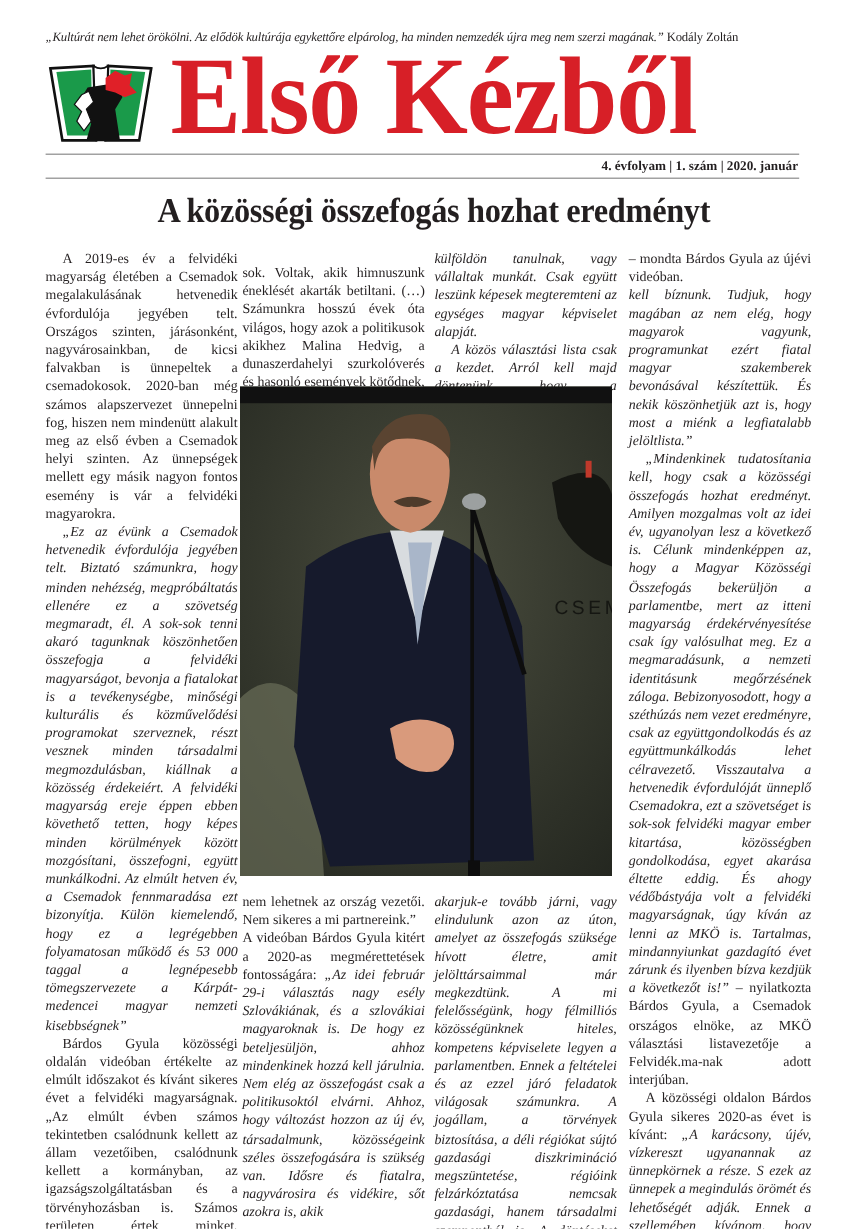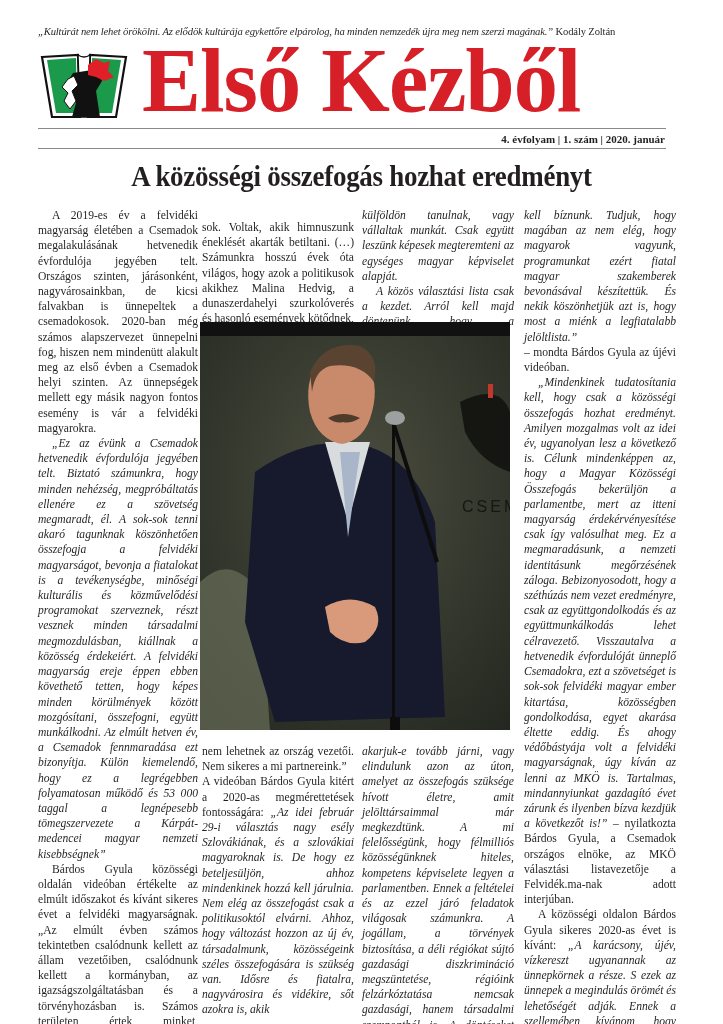--- a/index.html
+++ b/index.html
@@ -96,17 +96,17 @@
 <div class="col c2b">
   <p class="noindent">nem lehetnek az ország vezetői. Nem sikeres a mi partnereink.”</p>
   <p class="noindent"><span>A videóban Bárdos Gyula kitért a 2020-as megmérettetések fontosságára: </span><i>„Az idei február 29-i választás nagy esély Szlovákiának, és a szlovákiai magyaroknak is. De hogy ez beteljesüljön, ahhoz mindenkinek hozzá kell járulnia. Nem elég az összefogást csak a politikusoktól elvárni. Ahhoz, hogy változást hozzon az új év, társadalmunk, közösségeink széles összefogására is szükség van. Idősre és fiatalra, nagyvárosira és vidékire, sőt azokra is, akik</i></p>
 </div>
 
 <div class="col c3b">
   <p class="noindent"><i>akarjuk-e tovább járni, vagy elindulunk azon az úton, amelyet az összefogás szüksége hívott életre, amit jelölttársaimmal már megkezdtünk. A mi felelősségünk, hogy félmilliós közösségünknek hiteles, kompetens képviselete legyen a parlamentben. Ennek a feltételei és az ezzel járó feladatok világosak számunkra. A jogállam, a törvények biztosítása, a déli régiókat sújtó gazdasági diszkrimináció megszüntetése, régióink felzárkóztatása nemcsak gazdasági, hanem társadalmi szempontból is. A döntéseket szakemberekre</i></p>
 </div>
 
 <div class="col c4">
+  <p class="noindent">– mondta Bárdos Gyula az újévi videóban.</p>
   <p class="noindent"><i>kell bíznunk. Tudjuk, hogy magában az nem elég, hogy magyarok vagyunk, programunkat ezért fiatal magyar szakemberek bevonásával készítettük. És nekik köszönhetjük azt is, hogy most a miénk a legfiatalabb jelöltlista.”</i></p>
-  <p class="noindent">– mondta Bárdos Gyula az újévi videóban.</p>
   <p><i>„Mindenkinek tudatosítania kell, hogy csak a közösségi összefogás hozhat eredményt. Amilyen mozgalmas volt az idei év, ugyanolyan lesz a következő is. Célunk mindenképpen az, hogy a Magyar Közösségi Összefogás bekerüljön a parlamentbe, mert az itteni magyarság érdekérvényesítése csak így valósulhat meg. Ez a megmaradásunk, a nemzeti identitásunk megőrzésének záloga. Bebizonyosodott, hogy a széthúzás nem vezet eredményre, csak az együttgondolkodás és az együttmunkálkodás lehet célravezető. Visszautalva a hetvenedik évfordulóját ünneplő Csemadokra, ezt a szövetséget is sok-sok felvidéki magyar ember kitartása, közösségben gondolkodása, egyet akarása éltette eddig. És ahogy védőbástyája volt a felvidéki magyarságnak, úgy kíván az lenni az MKÖ is. Tartalmas, mindannyiunkat gazdagító évet zárunk és ilyenben bízva kezdjük a következőt is!”</i> <span>– nyilatkozta Bárdos Gyula, a Csemadok országos elnöke, az MKÖ választási listavezetője a Felvidék.ma-nak adott interjúban.</span></p>
   <p><span>A közösségi oldalon Bárdos Gyula sikeres 2020-as évet is kívánt: </span><i>„A karácsony, újév, vízkereszt ugyanannak az ünnepkörnek a része. S ezek az ünnepek a megindulás örömét és lehetőségét adják. Ennek a szellemében kívánom, hogy 2020 legyen az igazi összefogás és a valódi megújulás éve. Sikerekben gazdag boldog új évet kívánok!„</i> </p>
 </div>
 
 </body></html>

